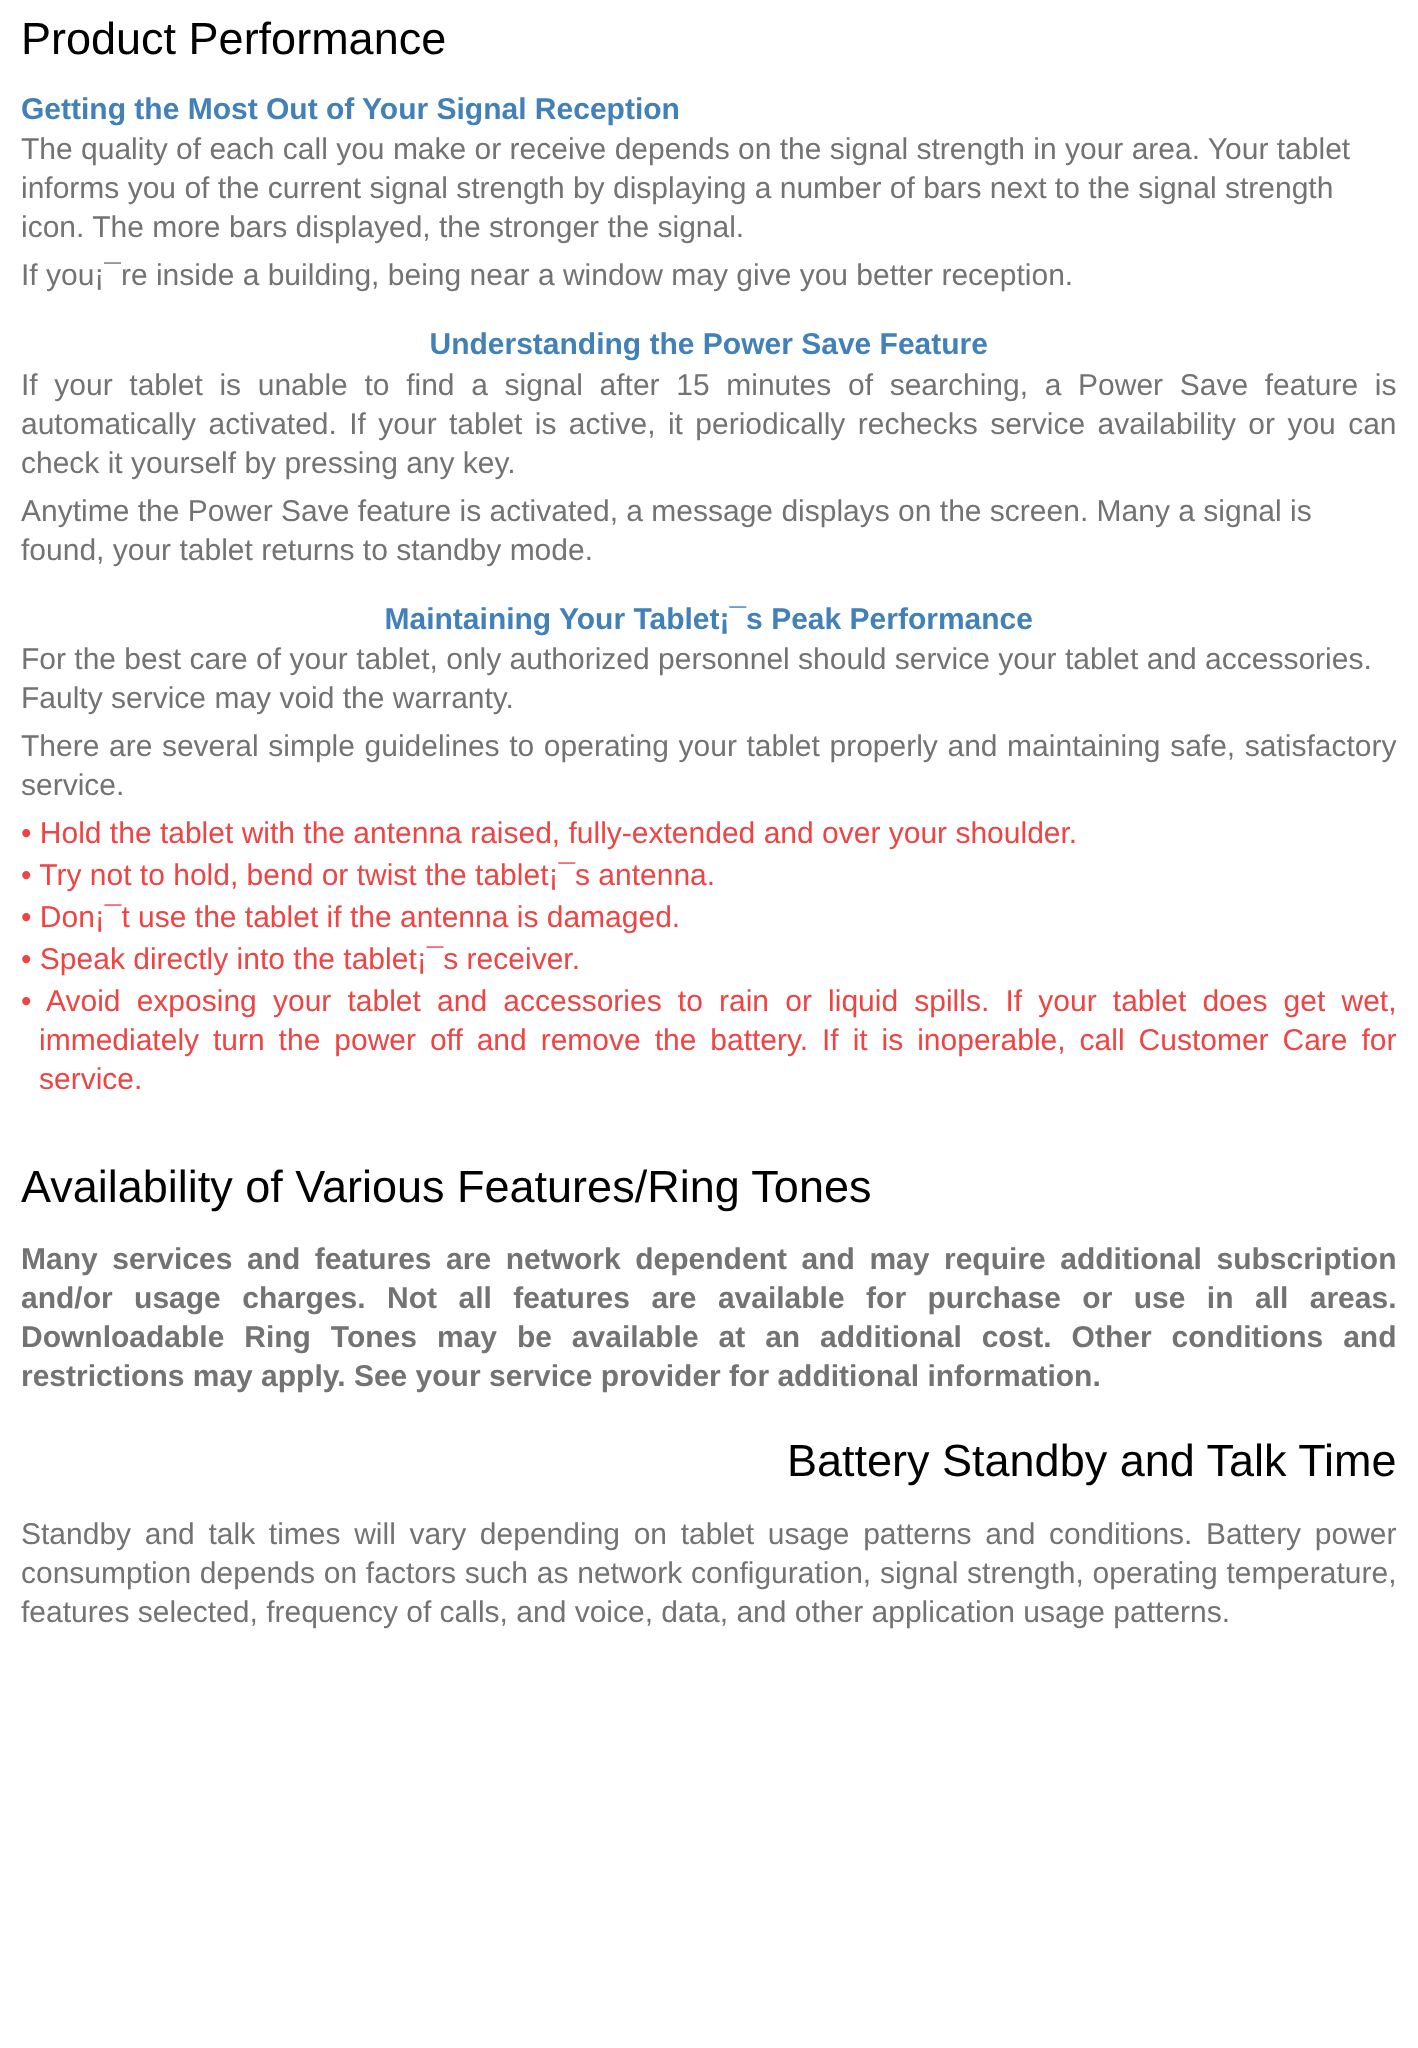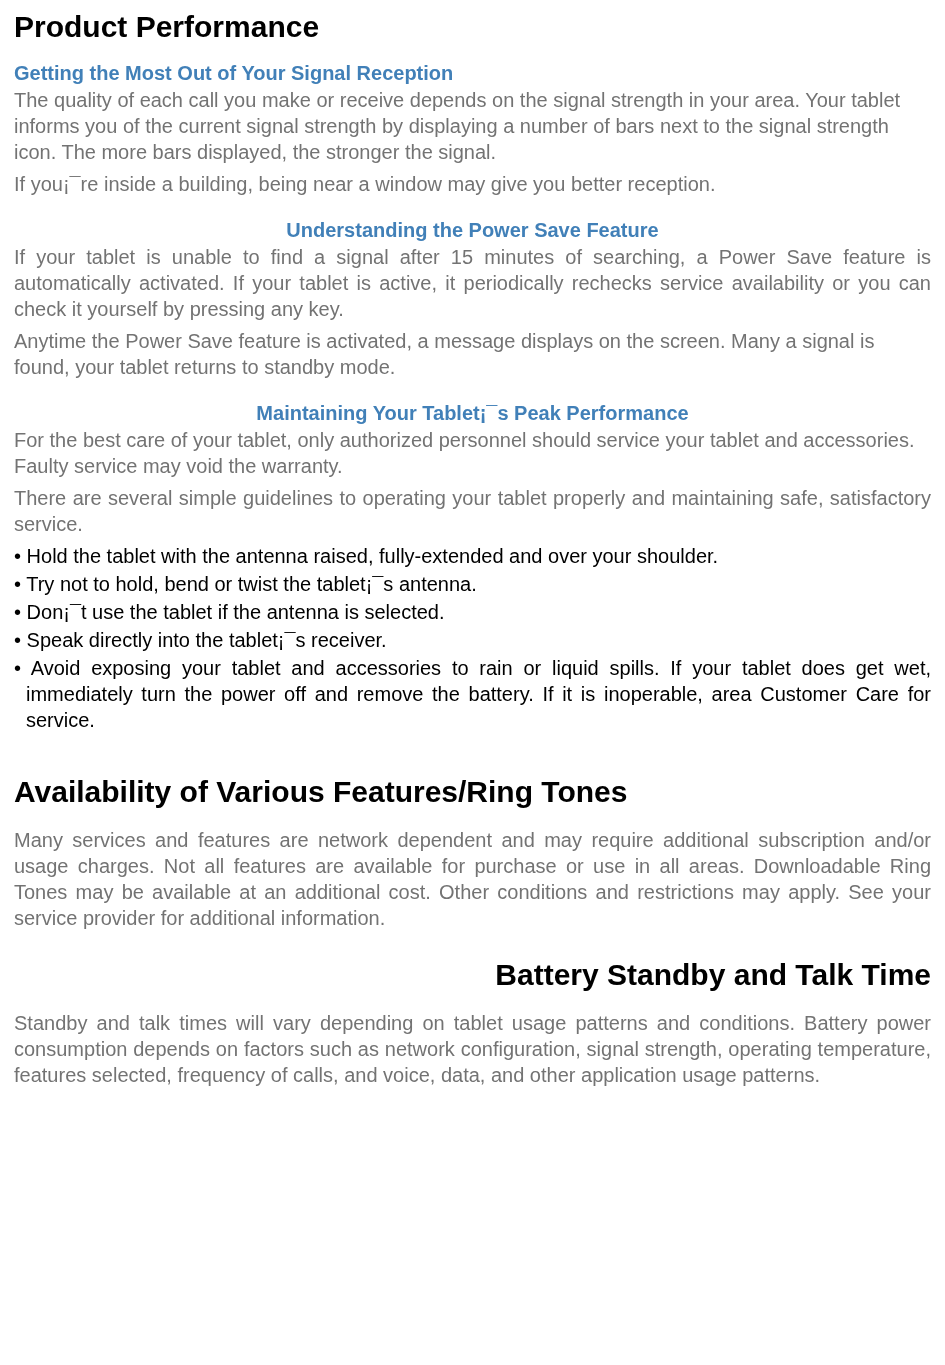--- a/index.html
+++ b/index.html
@@ -9,21 +9,21 @@
     }
     body {
       font-family: Arial, Helvetica, sans-serif;
       background: #ffffff;
       width: 945px;
       padding: 10px 14px;
       color: #000000;
     }
     .heading-1 {
       font-size: 30px;
-      font-weight: bold;
+      font-weight: normal;
       color: #000000;
       margin-bottom: 18px;
     }
     .heading-2 {
       font-size: 20px;
       font-weight: bold;
       color: #4180b8;
       margin-top: 4px;
       margin-bottom: 2px;
     }
@@ -32,21 +32,21 @@
       line-height: 1.3;
       color: #737373;
       margin-bottom: 6px;
     }
     .body-text.justify {
       text-align: justify;
     }
     .bullet-item {
       font-size: 20px;
       line-height: 1.3;
-      color: #000000;
+      color: #ef4444;
       padding-left: 12px;
       text-indent: -12px;
       text-align: justify;
       margin-bottom: 2px;
     }
     .section-gap {
       margin-top: 22px;
       text-align: center;
     }
     .big-gap {
@@ -64,21 +64,21 @@
 
 <div class="heading-2 section-gap">Understanding the Power Save Feature</div>
 <div class="body-text justify">If your tablet is unable to find a signal after 15 minutes of searching, a Power Save feature is automatically activated. If your tablet is active, it periodically rechecks service availability or you can check it yourself by pressing any key.</div>
 <div class="body-text">Anytime the Power Save feature is activated, a message displays on the screen. Many a signal is found, your tablet returns to standby mode.</div>
 
 <div class="heading-2 section-gap">Maintaining Your Tablet¡¯s Peak Performance</div>
 <div class="body-text">For the best care of your tablet, only authorized personnel should service your tablet and accessories. Faulty service may void the warranty.</div>
 <div class="body-text justify">There are several simple guidelines to operating your tablet properly and maintaining safe, satisfactory service.</div>
 <div class="bullet-item">• Hold the tablet with the antenna raised, fully-extended and over your shoulder.</div>
 <div class="bullet-item">• Try not to hold, bend or twist the tablet¡¯s antenna.</div>
-<div class="bullet-item">• Don¡¯t use the tablet if the antenna is selected.</div>
+<div class="bullet-item">• Don¡¯t use the tablet if the antenna is damaged.</div>
 <div class="bullet-item">• Speak directly into the tablet¡¯s receiver.</div>
-<div class="bullet-item">• Avoid exposing your tablet and accessories to rain or liquid spills. If your tablet does get wet, immediately turn the power off and remove the battery. If it is inoperable, area Customer Care for service.</div>
+<div class="bullet-item">• Avoid exposing your tablet and accessories to rain or liquid spills. If your tablet does get wet, immediately turn the power off and remove the battery. If it is inoperable, call Customer Care for service.</div>
 
 <div class="heading-1 big-gap">Availability of Various Features/Ring Tones</div>
-<div class="body-text justify" style="margin-top:18px;">Many services and features are network dependent and may require additional subscription and/or usage charges. Not all features are available for purchase or use in all areas. Downloadable Ring Tones may be available at an additional cost. Other conditions and restrictions may apply. See your service provider for additional information.</div>
+<div class="body-text justify" style="margin-top:18px;font-weight:bold;">Many services and features are network dependent and may require additional subscription and/or usage charges. Not all features are available for purchase or use in all areas. Downloadable Ring Tones may be available at an additional cost. Other conditions and restrictions may apply. See your service provider for additional information.</div>
 
 <div class="heading-1" style="margin-top:27px;text-align:right;">Battery Standby and Talk Time</div>
 <div class="body-text justify" style="margin-top:18px;">Standby and talk times will vary depending on tablet usage patterns and conditions. Battery power consumption depends on factors such as network configuration, signal strength, operating temperature, features selected, frequency of calls, and voice, data, and other application usage patterns.</div>
 
 </body></html>

